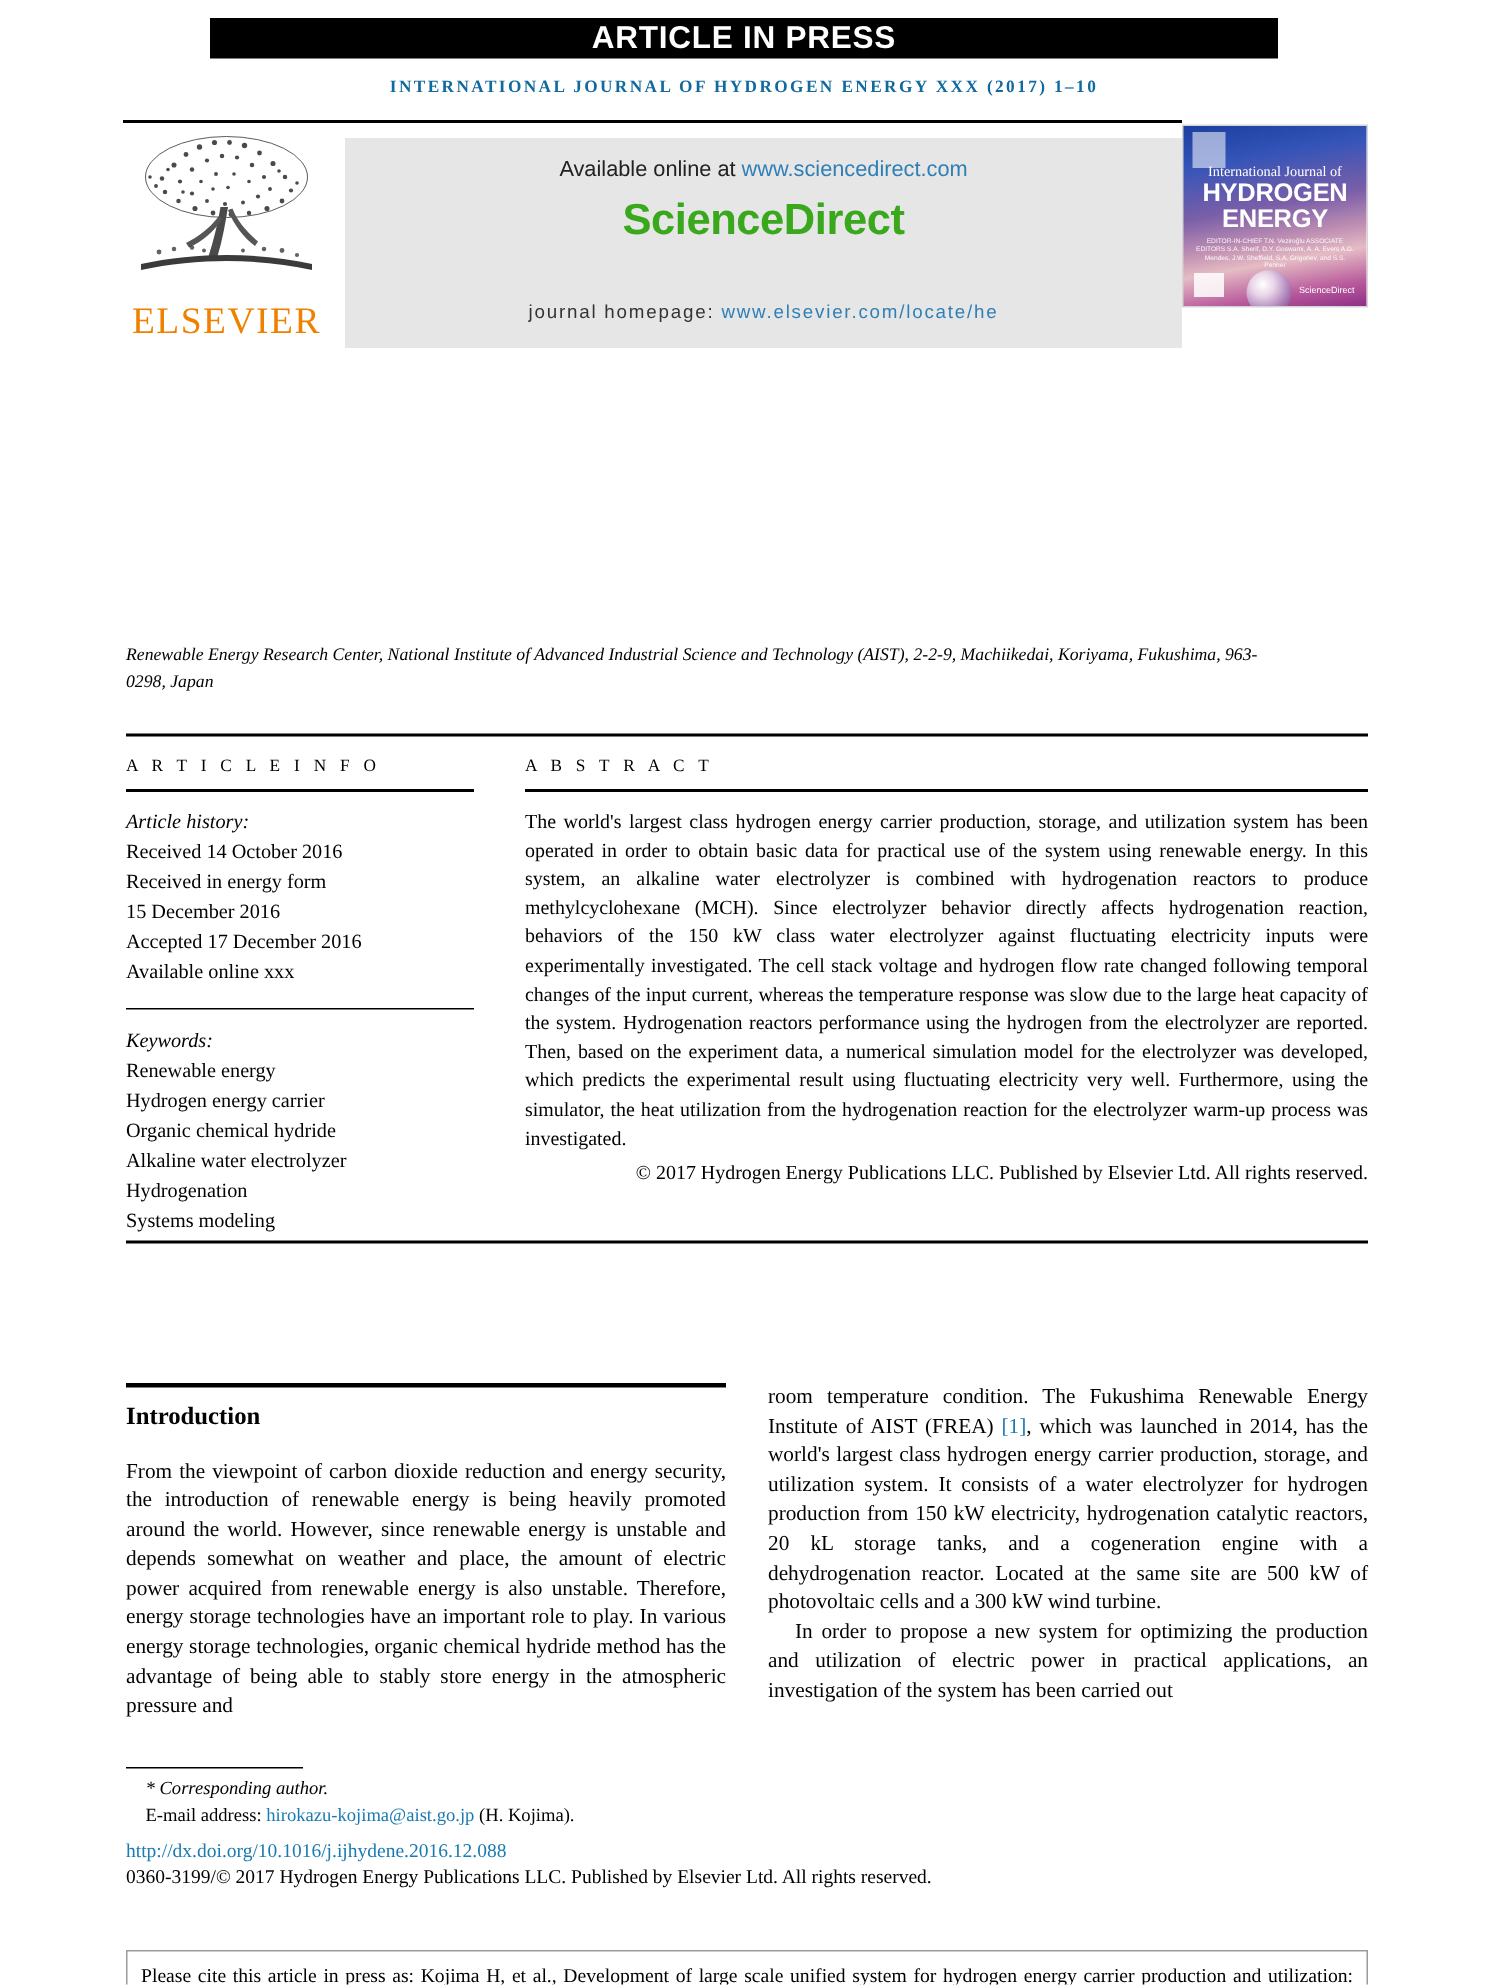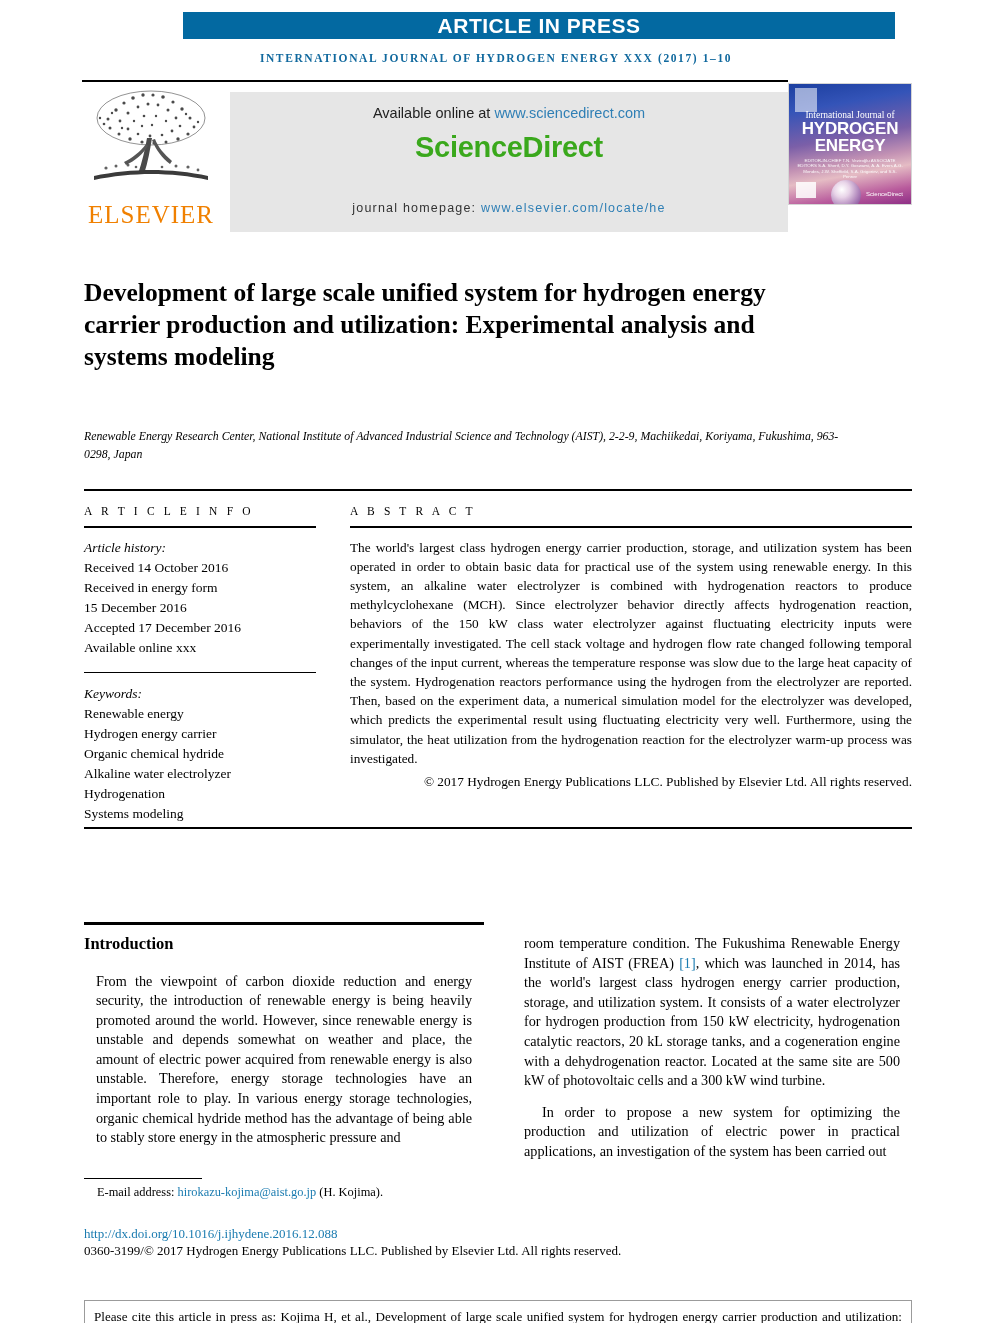--- a/index.html
+++ b/index.html
@@ -23,25 +23,24 @@
     height: 1323px;
   }
 
   
   .aip-bar {
     position: absolute;
     left: 140px;
     top: 12px;
     width: 712px;
     height: 27px;
-    background: #0369a1;
+    background: #000000;
     display: flex;
     align-items: center;
     justify-content: center;
-    margin-left: 43px;
   }
   .aip-text {
     font-family: "Liberation Sans", sans-serif;
     font-weight: bold;
     font-size: 21px;
     letter-spacing: 0.5px;
     color: #ffffff;
   }
 
   
@@ -333,21 +332,21 @@
     font-family: "Liberation Serif", serif;
     font-weight: bold;
     font-size: 16.5px;
     margin-bottom: 18px;
   }
   .body-p {
     font-family: "Liberation Serif", serif;
     font-size: 14.2px;
     line-height: 19.6px;
     text-align: justify;
-    margin: 12px;
+    margin: 0;
   }
   .body-p + .body-p { text-indent: 18px; }
   .ref-link { color: #1a7bb0; }
 
   
   .footnote {
     position: absolute;
     left: 84px;
     top: 1178px;
     width: 420px;
@@ -506,21 +505,20 @@
     </div>
     <div class="cover-eds">EDITOR-IN-CHIEF  T.N. Veziroğlu
 ASSOCIATE EDITORS  S.A. Sherif, D.Y. Goswami, A. A. Evers
 A.G. Mendes, J.W. Sheffield,
 S.A. Grigoriev, and S.S. Penner</div>
     <div class="cover-sphere"></div>
     <div class="cover-h2"></div>
     <div class="cover-sd">ScienceDirect</div>
   </div>
 
-  <h1 class="title">Development of large scale unified system for hydrogen energy carrier production and utilization: Experimental analysis and systems modeling</h1>
 
   <div class="affiliation">Renewable Energy Research Center, National Institute of Advanced Industrial Science and Technology (AIST), 2-2-9, Machiikedai, Koriyama, Fukushima, 963-0298, Japan</div>
 
   <div class="info-rule-top"></div>
 
   <div class="col-info">
     <div class="sec-label">A R T I C L E   I N F O</div>
     <div class="thin-rule"></div>
     <div class="info-head">Article history:</div>
     <div class="info-line">Received 14 October 2016</div>
@@ -553,20 +551,23 @@
     <p class="body-p">From the viewpoint of carbon dioxide reduction and energy security, the introduction of renewable energy is being heavily promoted around the world. However, since renewable energy is unstable and depends somewhat on weather and place, the amount of electric power acquired from renewable energy is also unstable. Therefore, energy storage technologies have an important role to play. In various energy storage technologies, organic chemical hydride method has the advantage of being able to stably store energy in the atmospheric pressure and</p>
   </div>
 
   <div class="body-col-right">
     <p class="body-p"><span>room temperature condition. The Fukushima Renewable Energy Institute of AIST (FREA) </span><span class="ref-link">[1]</span><span>, which was launched in 2014, has the world's largest class hydrogen energy carrier production, storage, and utilization system. It consists of a water electrolyzer for hydrogen production from 150 kW electricity, hydrogenation catalytic reactors, 20 kL storage tanks, and a cogeneration engine with a dehydrogenation reactor. Located at the same site are 500 kW of photovoltaic cells and a 300 kW wind turbine.</span></p>
     <p class="body-p">In order to propose a new system for optimizing the production and utilization of electric power in practical applications, an investigation of the system has been carried out</p>
   </div>
 
   <div class="footnote">
     <div class="fn-rule"></div>
+    <div class="fn-line ital fn-indent">
+      <span>* </span><span>Corresponding author.</span>
+    </div>
     <div class="fn-line fn-indent">
       <span>E-mail address: </span><span class="mail-link">hirokazu-kojima@aist.go.jp</span><span> (H. Kojima).</span>
     </div>
   </div>
 
   <div class="doi-line">http://dx.doi.org/10.1016/j.ijhydene.2016.12.088</div>
   <div class="issn-line">0360-3199/© 2017 Hydrogen Energy Publications LLC. Published by Elsevier Ltd. All rights reserved.</div>
 
   <div class="cite-box">
     <div class="cite-text">Please cite this article in press as: Kojima H, et al., Development of large scale unified system for hydrogen energy carrier production and utilization: Experimental analysis and systems modeling, International Journal of Hydrogen Energy (2017), http://dx.doi.org/10.1016/j.ijhydene.2016.12.088</div>

